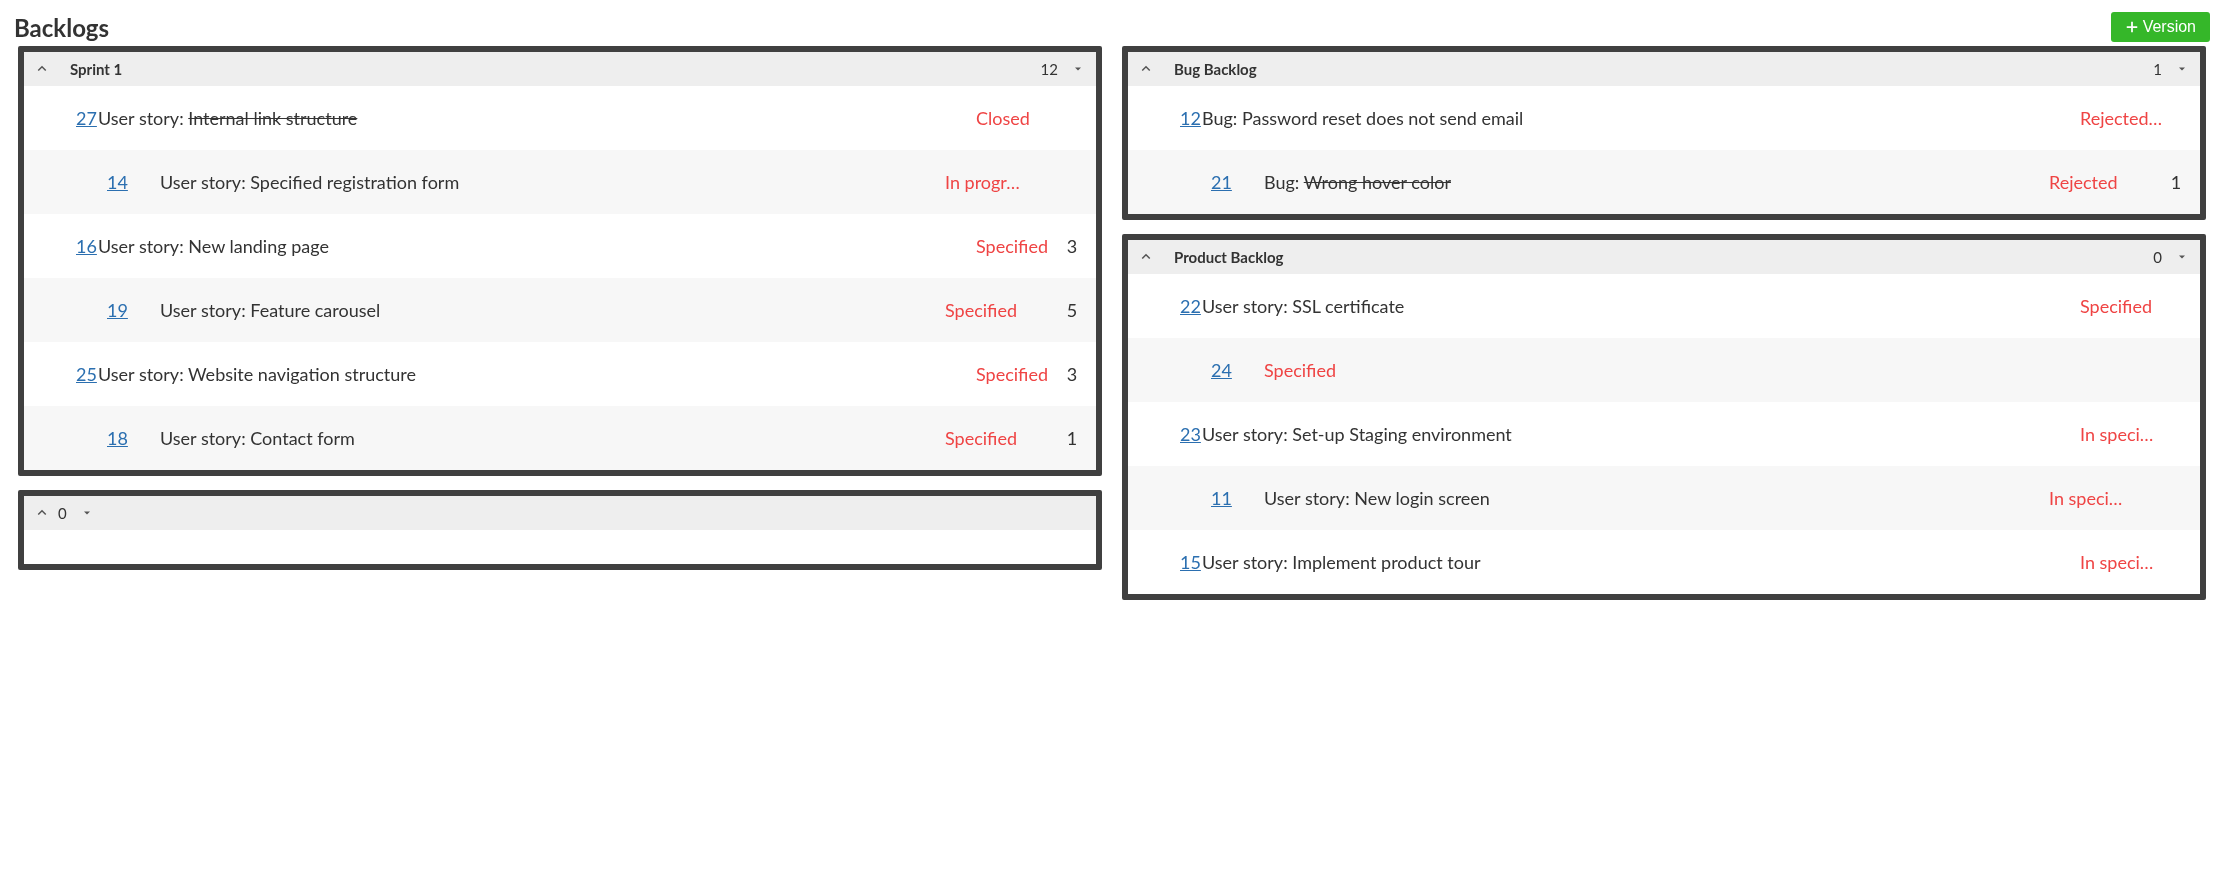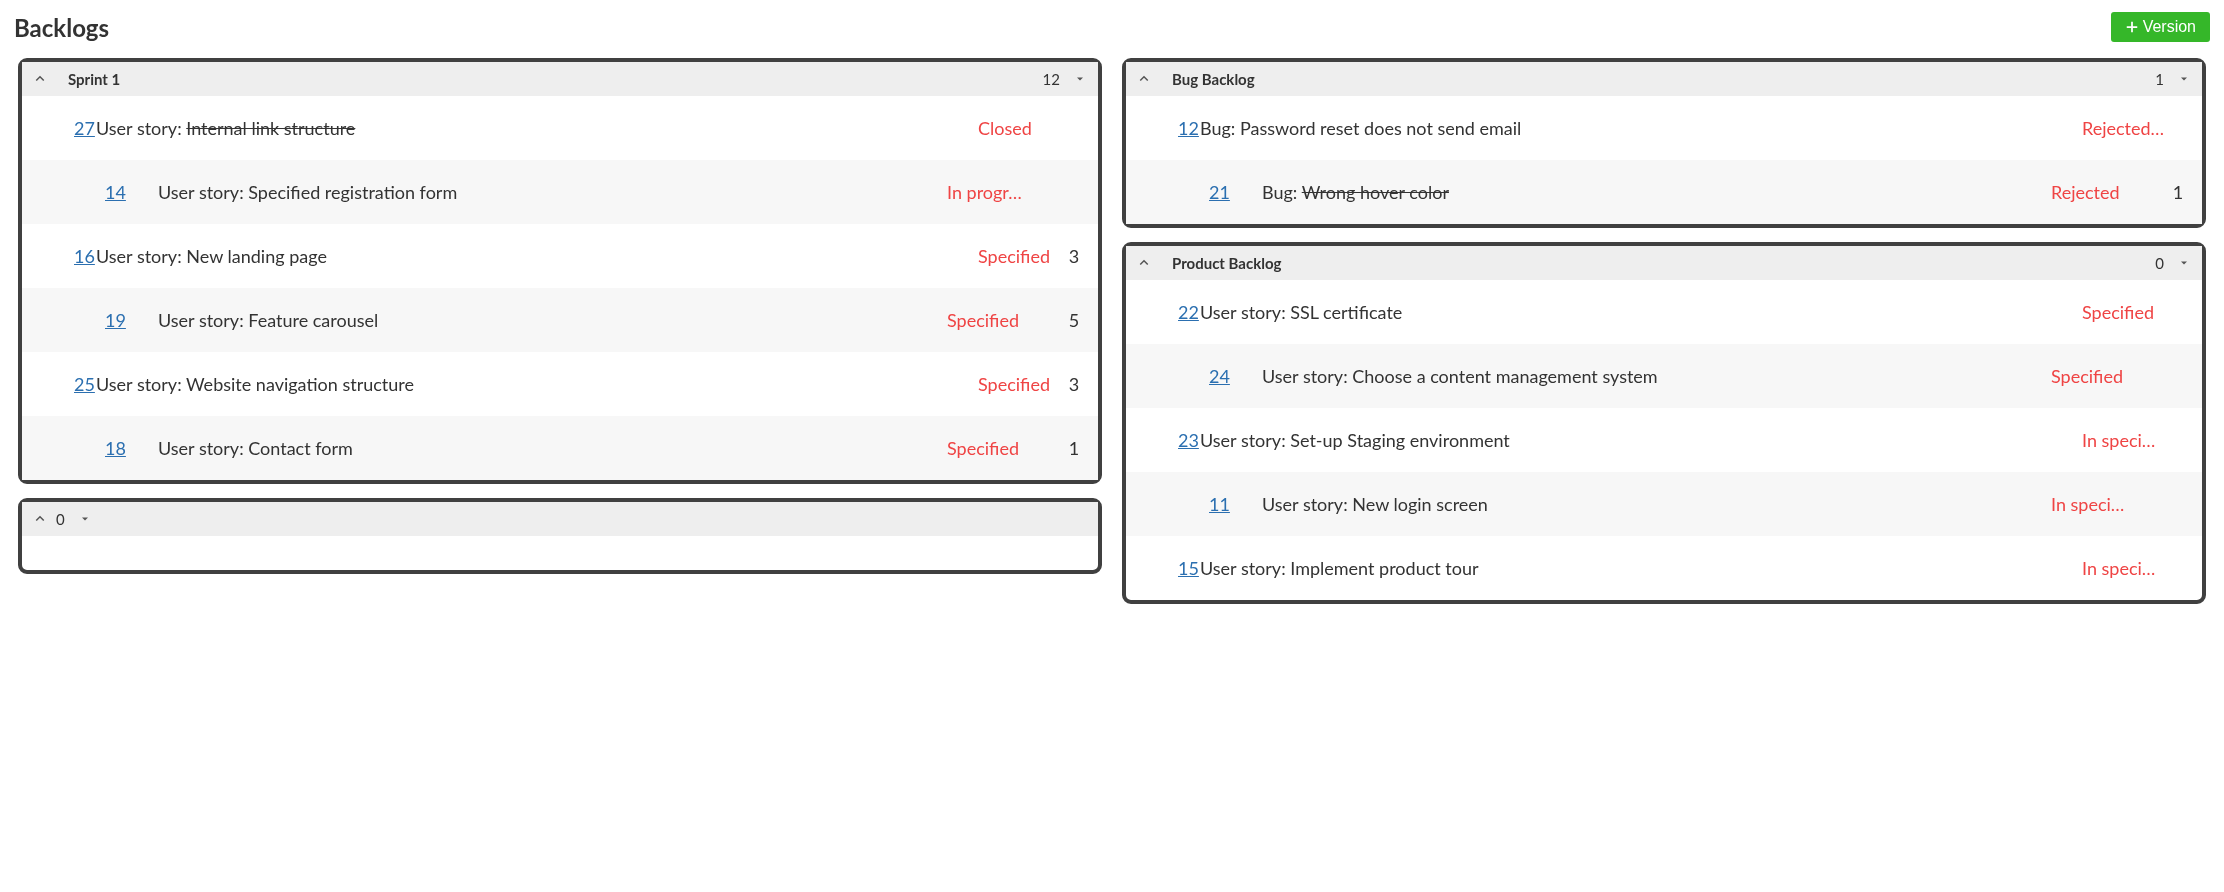--- a/index.html
+++ b/index.html
@@ -7,21 +7,21 @@
     font-family: -apple-system, BlinkMacSystemFont, "Segoe UI", "Lato", Helvetica, Arial, sans-serif;
     font-size: 16px;
     color: #333;
     background: #fff;
     padding: 12px 10px;
   }
   .page-header {
     display: flex;
     justify-content: space-between;
     align-items: center;
-    margin-bottom: 16px;
+    margin-bottom: 4px;
     padding: 0 4px;
   }
   .page-title {
     font-size: 24px;
     font-weight: 700;
     color: #333;
   }
   .btn-version {
     background: #35b729;
     color: #fff;
@@ -35,22 +35,22 @@
     gap: 4px;
   }
   .btn-version svg { width: 14px; height: 14px; }
   .columns {
     display: flex;
     gap: 20px;
     padding: 0 8px;
   }
   .col { flex: 1; min-width: 0; }
   .panel {
-    border: 4px solid #404040;
-    border-radius: 9px;
+    border: 6px solid #404040;
+    border-radius: 2px;
     margin-bottom: 14px;
     background: #fff;
   }
   .panel-header {
     background: #eeeeee;
     display: flex;
     align-items: center;
     padding: 8px 12px;
     font-size: 15px;
     color: #333;
@@ -267,21 +267,20 @@
           <div class="row">
             <span class="drag"></span>
             <a class="id" href="#">22</a>
             <span class="summary"><span class="prefix">User story: </span><span>SSL certificate</span></span>
             <span class="status">Specified</span>
             <span class="points"></span>
           </div>
           <div class="row alt">
             <span class="drag"></span>
             <a class="id" href="#">24</a>
-            <span class="summary"><span class="prefix">User story: </span><span>Choose a content management system</span></span>
             <span class="status">Specified</span>
             <span class="points"></span>
           </div>
           <div class="row">
             <span class="drag"></span>
             <a class="id" href="#">23</a>
             <span class="summary"><span class="prefix">User story: </span><span>Set-up Staging environment</span></span>
             <span class="status">In speci…</span>
             <span class="points"></span>
           </div>

